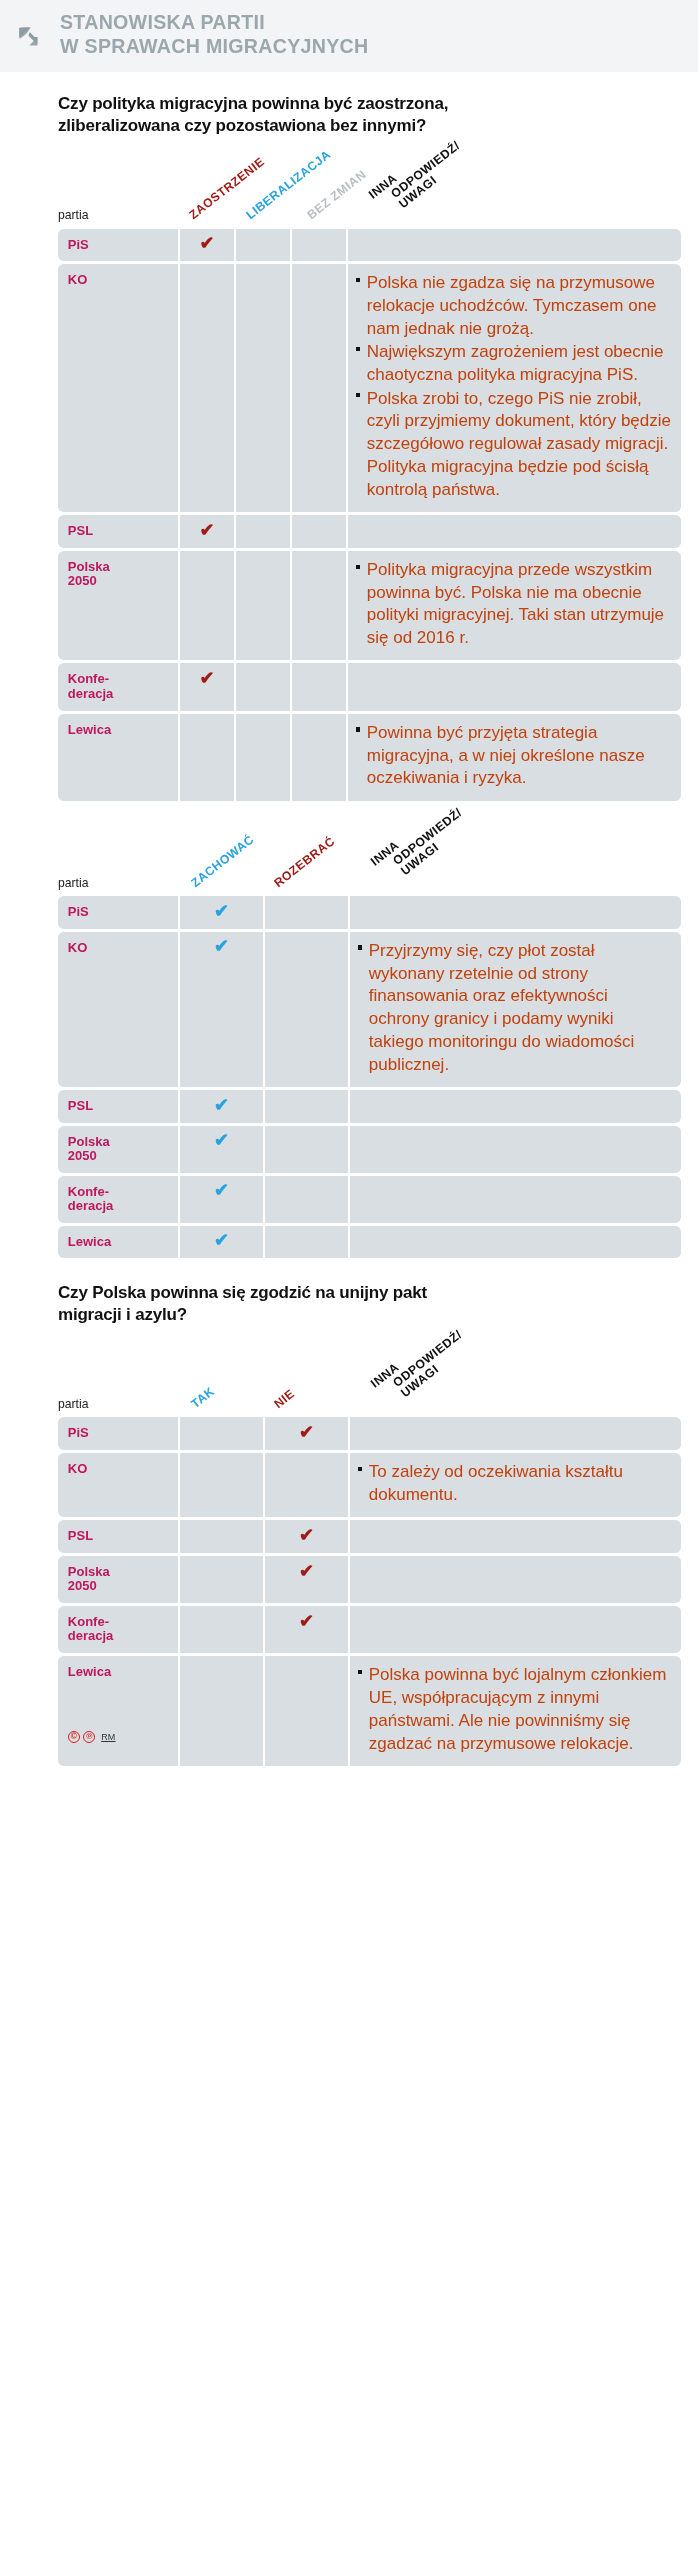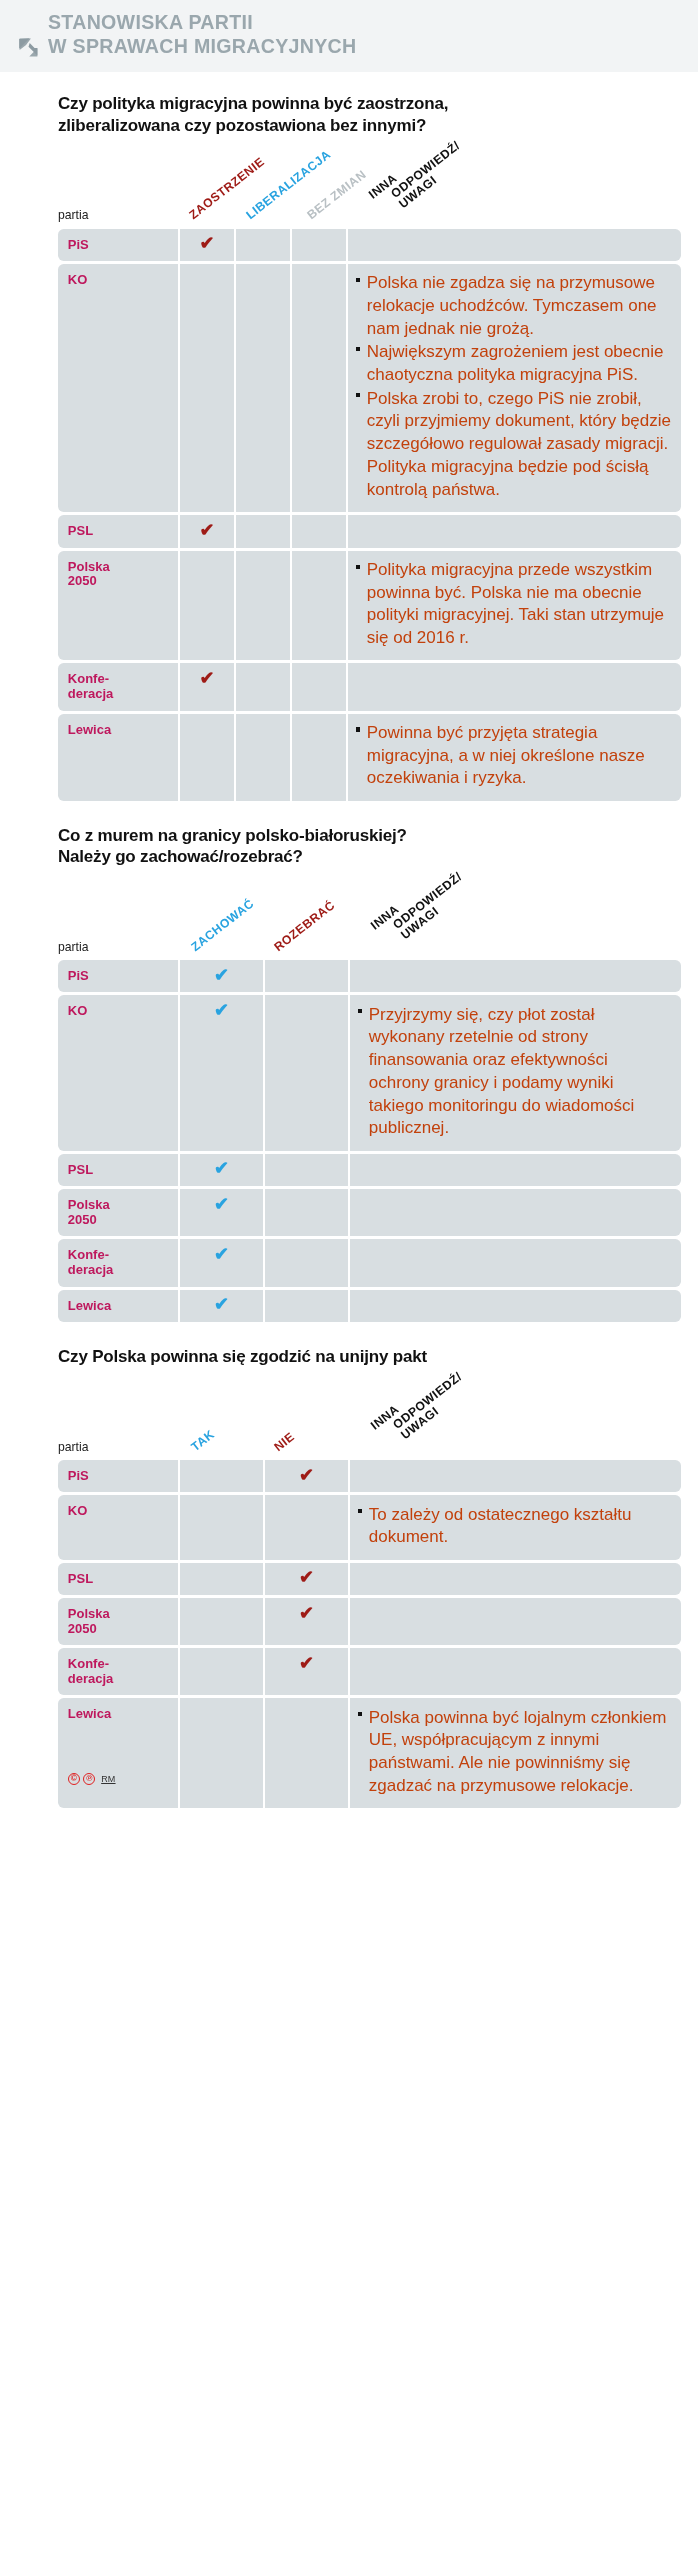--- a/index.html
+++ b/index.html
@@ -10,22 +10,22 @@
     font-family: "Liberation Sans", sans-serif;
     color: #1a1a1a;
   }
   .page { width: 699px; min-height: 2576px; position: relative; background: #ffffff; }
 
   
   .masthead {
     background: #f2f4f5;
     padding: 11.4px 18px 14.7px 18px;
     display: flex;
-    align-items: flex-end;
-    gap: 9px;
+    align-items: center;
+    gap: 21px;
   }
   .mast-arrow { width: 21px; height: 21px; flex: 0 0 21px; margin-top: 3.3px; }
   .mast-title {
     font-size: 19.6px;
     font-weight: bold;
     line-height: 1.18;
     letter-spacing: 0.3px;
     color: #9aa7ad;
     text-transform: uppercase;
   }
@@ -235,24 +235,20 @@
               <td class="notes">
                 <ul>
                   <li>Powinna być przyjęta strategia migracyjna, a w niej określone nasze oczekiwania i ryzyka.</li>
                 </ul>
               </td>
             </tr>
           </tbody>
         </table>
       </div>
       <div class="section">
-        <div class="q-title">
-          <span>Co z murem na granicy polsko-białoruskiej?</span>
-          <span>Należy go zachować/rozebrać?</span>
-        </div>
         <div class="colhead">
           <div class="partia">partia</div>
           <div class="rot" style="color: rgb(41, 163, 224); left: 139px;">ZACHOWAĆ</div>
           <div class="rot" style="color: rgb(158, 27, 22); left: 222px;">ROZEBRAĆ</div>
           <div class="rot two-line" style="color: rgb(17, 17, 17); left: 335px;">
             <i>INNA</i>
             <i>ODPOWIEDŹ/</i>
             <i>UWAGI</i>
           </div>
         </div>
@@ -297,20 +293,21 @@
               <td class="mark"><span class="check blue">✔</span></td>
               <td class="mark"></td>
               <td class="notes"></td>
             </tr>
           </tbody>
         </table>
       </div>
       <div class="section">
         <div class="q-title">
           <span>Czy Polska powinna się zgodzić na unijny pakt</span>
+          <span>migracji i azylu?</span>
         </div>
         <div class="colhead">
           <div class="partia">partia</div>
           <div class="rot" style="color: rgb(41, 163, 224); left: 139px;">TAK</div>
           <div class="rot" style="color: rgb(158, 27, 22); left: 222px;">NIE</div>
           <div class="rot two-line" style="color: rgb(17, 17, 17); left: 335px;">
             <i>INNA</i>
             <i>ODPOWIEDŹ/</i>
             <i>UWAGI</i>
           </div>
@@ -322,21 +319,21 @@
               <td class="mark"></td>
               <td class="mark"><span class="check red">✔</span></td>
               <td class="notes"></td>
             </tr>
             <tr class="sec3">
               <td class="party"><span>KO</span></td>
               <td class="mark"></td>
               <td class="mark"></td>
               <td class="notes">
                 <ul>
-                  <li>To zależy od ostatecznego kształtu dokument.</li>
+                  <li>To zależy od oczekiwania kształtu dokumentu.</li>
                 </ul>
               </td>
             </tr>
             <tr class="sec3">
               <td class="party"><span>PSL</span></td>
               <td class="mark"></td>
               <td class="mark"><span class="check red">✔</span></td>
               <td class="notes"></td>
             </tr>
             <tr class="sec3">

